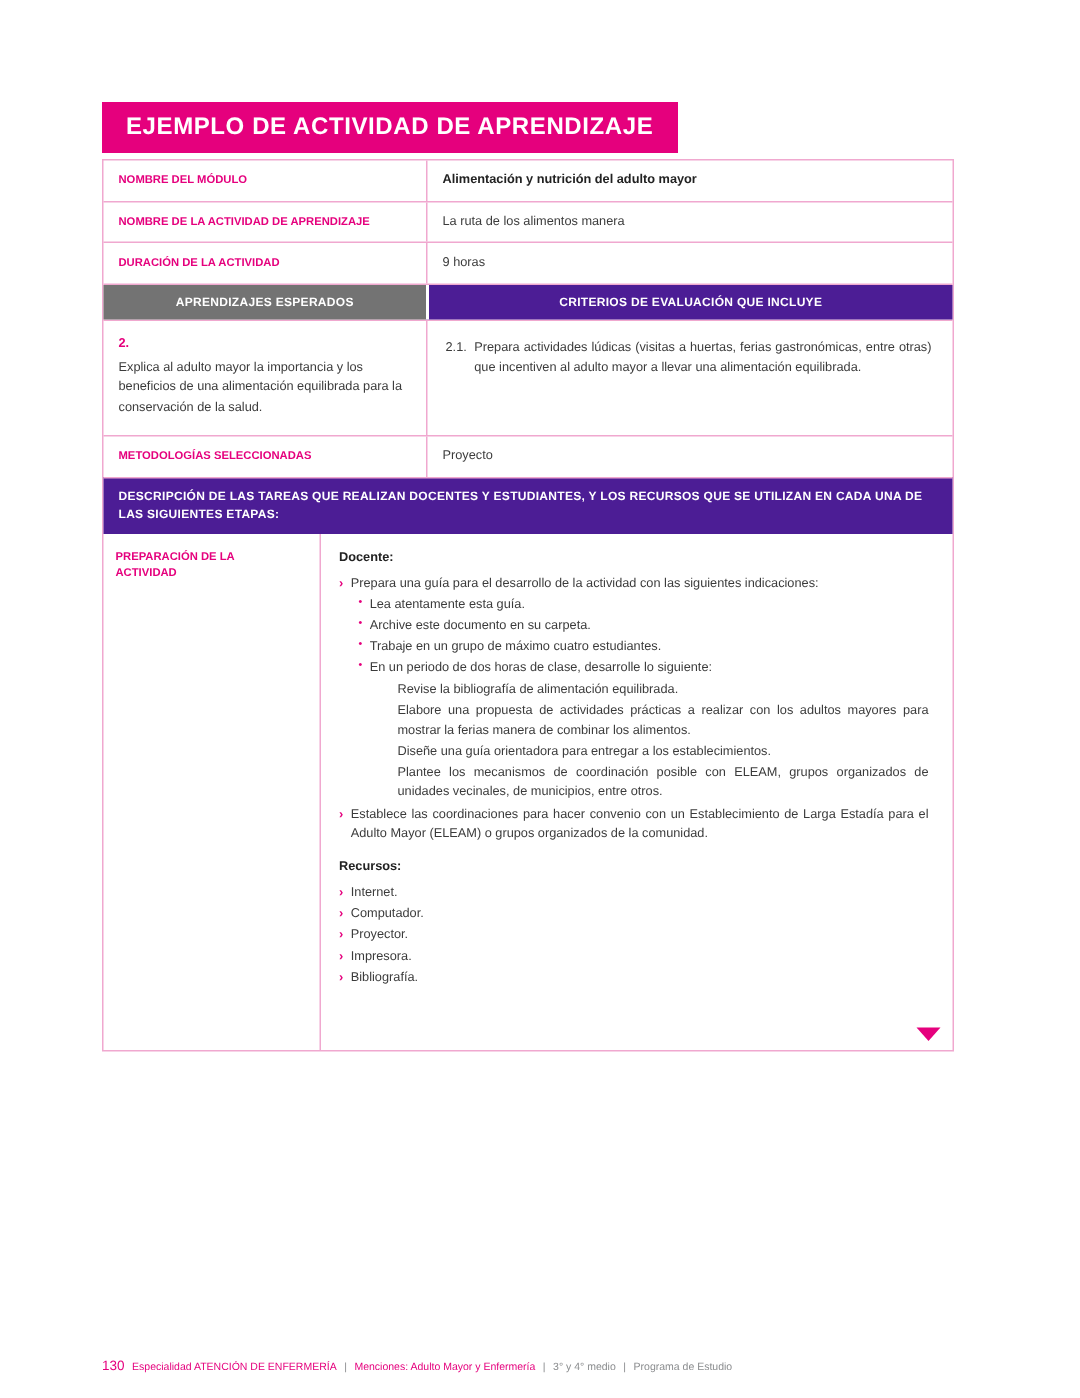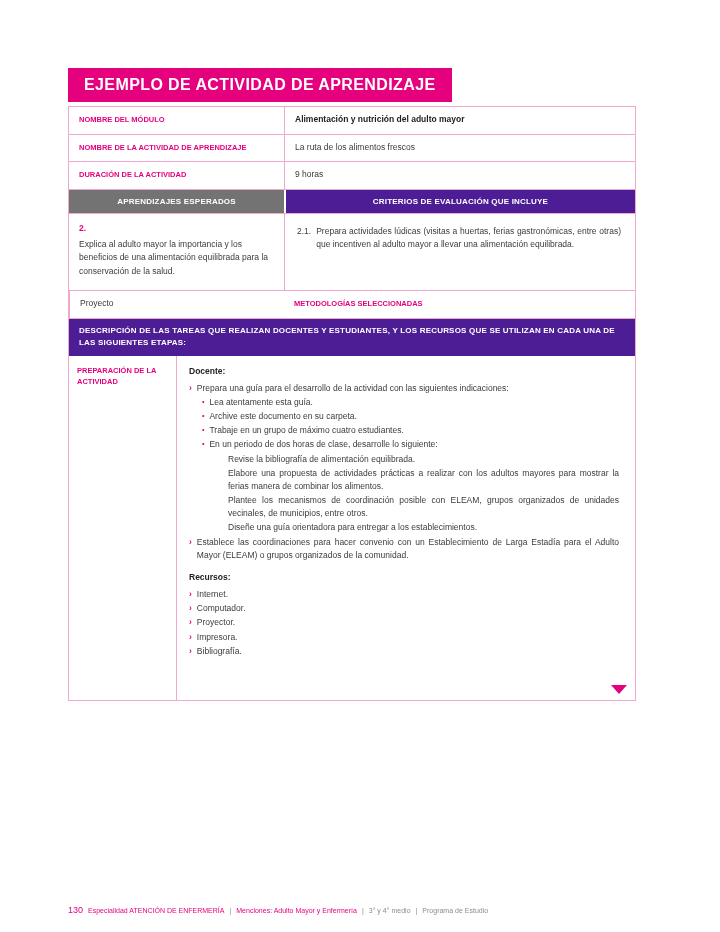--- a/index.html
+++ b/index.html
@@ -57,21 +57,21 @@
 
   
   .desc-banner {
     background: #4c1d95; color: #fff; font-weight: bold;
     font-size: 8px; line-height: 1.55; letter-spacing: .2px;
     padding: 6px 10px;
     border-top: 1px solid #f0a8cf;
   }
 
   
-  .stage-row { display: grid; grid-template-columns: 107px 1fr; min-height: 344px; }
+  .stage-row { display: grid; grid-template-columns: 107px 1fr; min-height: 344px; gap: 37px; }
   .stage-label {
     color: #e5007d; font-weight: bold; font-size: 7.5px;
     padding: 9px 8px; line-height: 1.5;
   }
   .stage-content {
     border-left: 1px solid #f0a8cf;
     padding: 9px 16px 20px 12px;
     font-size: 8.5px; line-height: 1.55;
   }
   .docente-heading { font-weight: bold; color: #222; margin-bottom: 4px; }
@@ -114,21 +114,21 @@
 
   <div class="table">
 
     <div class="row">
       <div class="cell label">NOMBRE DEL MÓDULO</div>
       <div class="cell value bold">Alimentación y nutrición del adulto mayor</div>
     </div>
 
     <div class="row">
       <div class="cell label">NOMBRE DE LA ACTIVIDAD DE APRENDIZAJE</div>
-      <div class="cell value">La ruta de los alimentos frescos</div>
+      <div class="cell value">La ruta de los alimentos manera</div>
     </div>
 
     <div class="row">
       <div class="cell label">DURACIÓN DE LA ACTIVIDAD</div>
       <div class="cell value">9 horas</div>
     </div>
 
     <div class="row band-row">
       <div class="band pink">APRENDIZAJES ESPERADOS</div>
       <div class="band gray">CRITERIOS DE EVALUACIÓN QUE INCLUYE</div>
@@ -139,22 +139,22 @@
         <div class="num">2.</div>
         <div class="txt">Explica al adulto mayor la importancia y los beneficios de una alimentación equilibrada para la conservación de la salud.</div>
       </div>
       <div class="cell right">
         <span class="crit-num">2.1.</span>
         <span class="crit-text">Prepara actividades lúdicas (visitas a huertas, ferias gastronómicas, entre otras) que incentiven al adulto mayor a llevar una alimentación equilibrada.</span>
       </div>
     </div>
 
     <div class="row">
+      <div class="cell label">METODOLOGÍAS SELECCIONADAS</div>
       <div class="cell value">Proyecto</div>
-      <div class="cell label">METODOLOGÍAS SELECCIONADAS</div>
     </div>
 
     <div class="desc-banner">DESCRIPCIÓN DE LAS TAREAS QUE REALIZAN DOCENTES Y ESTUDIANTES, Y LOS RECURSOS QUE SE UTILIZAN EN CADA UNA DE LAS SIGUIENTES ETAPAS:</div>
 
     <div class="stage-row">
       <div class="stage-label">PREPARACIÓN DE LA ACTIVIDAD</div>
       <div class="stage-content">
 
         <div class="docente-heading">Docente:</div>
 
@@ -178,24 +178,24 @@
           <span class="marker">•</span>
           <span class="li-text">En un periodo de dos horas de clase, desarrolle lo siguiente:</span>
         </div>
         <div class="li lvl3">
           <span class="li-text">Revise la bibliografía de alimentación equilibrada.</span>
         </div>
         <div class="li lvl3">
           <span class="li-text">Elabore una propuesta de actividades prácticas a realizar con los adultos mayores para mostrar la ferias manera de combinar los alimentos.</span>
         </div>
         <div class="li lvl3">
+          <span class="li-text">Diseñe una guía orientadora para entregar a los establecimientos.</span>
+        </div>
+        <div class="li lvl3">
           <span class="li-text">Plantee los mecanismos de coordinación posible con ELEAM, grupos organizados de unidades vecinales, de municipios, entre otros.</span>
-        </div>
-        <div class="li lvl3">
-          <span class="li-text">Diseñe una guía orientadora para entregar a los establecimientos.</span>
         </div>
         <div class="li lvl1">
           <span class="marker">›</span>
           <span class="li-text">Establece las coordinaciones para hacer convenio con un Establecimiento de Larga Estadía para el Adulto Mayor (ELEAM) o grupos organizados de la comunidad.</span>
         </div>
 
         <div class="resources-heading">Recursos:</div>
 
         <div class="li lvl1">
           <span class="marker">›</span>

